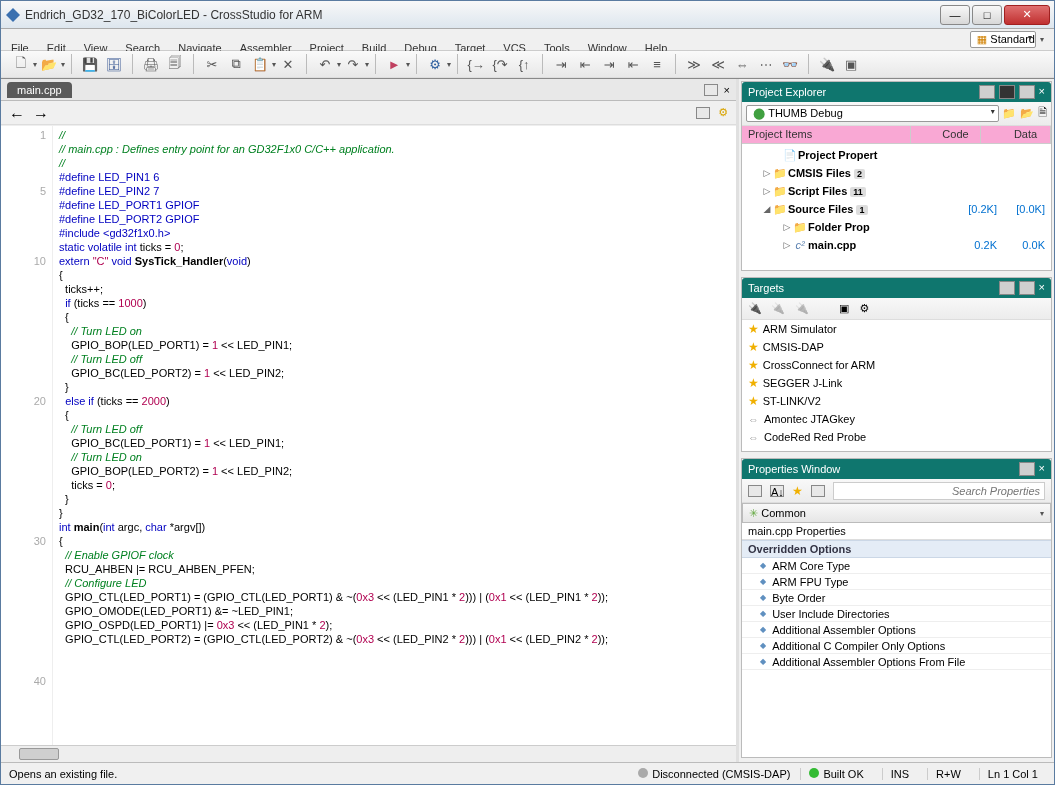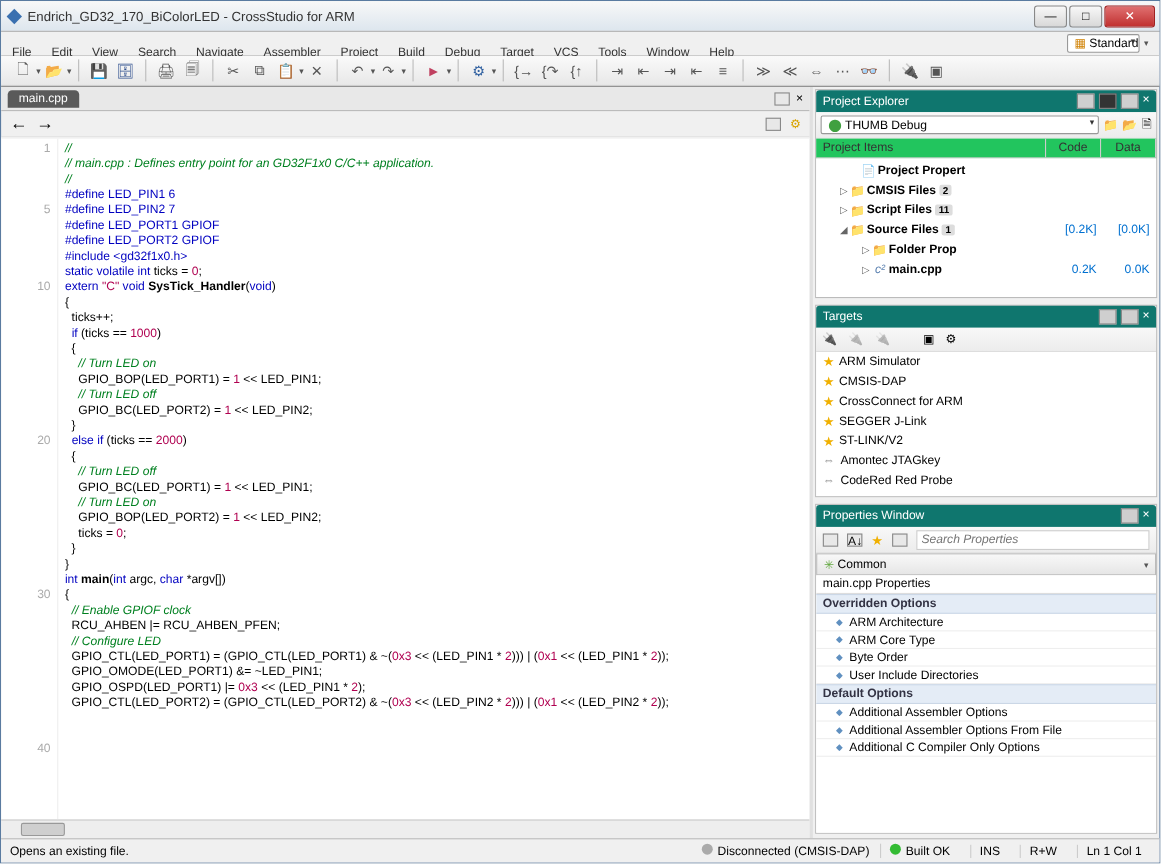--- a/index.html
+++ b/index.html
@@ -36,35 +36,35 @@
 .code .num { color: #b00050; }
 .hscroll { height: 17px; background: #eee; border-top: 1px solid #ccc; position: relative; }
 .hscroll .thumb { position: absolute; left: 18px; top: 2px; width: 40px; height: 12px; background: #cfcfcf; border: 1px solid #999; border-radius: 2px; }
 .right-pane { flex: 1; display: flex; flex-direction: column; overflow: hidden; }
 .panel { border: 1px solid #bbb; margin: 2px 2px 4px 2px; background: #fdfdfd; display: flex; flex-direction: column; }
 .panel-header { height: 20px; background: #0f766e; color: #fff; display: flex; align-items: center; padding: 0 6px; font-size: 11px; border-radius: 3px 3px 0 0; }
 .panel-header .ph-right { margin-left: auto; display: flex; gap: 4px; }
 .panel-header .ph-btn { width: 16px; height: 14px; background: #cfcfcf; border: 1px solid #888; }
 .panel-body { flex: 1; background: #fff; overflow: hidden; }
 .pe-toolbar { height: 24px; display: flex; align-items: center; padding: 0 4px; gap: 4px; border-bottom: 1px solid #ddd; background: linear-gradient(#f8f8f8,#ececec); }
-.pe-cols { height: 18px; display: flex; background: #22c55e; border-bottom: 1px solid #ccc; }
+.pe-cols { height: 18px; display: flex; background: #f9a8d4; border-bottom: 1px solid #ccc; gap: 20px; }
 .pe-cols div { padding: 2px 6px; border-right: 1px solid #ccc; font-size: 11px; color: #333; }
 .tree { padding: 2px 0; font-size: 11px; }
 .tree-row { display: flex; align-items: center; height: 18px; }
 .tree-row .ind { display: inline-block; }
 .tree-row .exp { width: 10px; text-align: center; color: #666; font-size: 9px; }
 .tree-row .ico { width: 16px; text-align: center; font-size: 11px; }
 .tree-row .lbl { flex: 1; font-weight: bold; }
 .tree-row .col { width: 48px; text-align: right; padding-right: 6px; color: #0070d0; }
 .targets-toolbar { height: 22px; display: flex; align-items: center; padding: 0 6px; gap: 10px; background: linear-gradient(#f8f8f8,#ececec); border-bottom: 1px solid #ddd; }
 .targets-list { }
 .target-row { display: flex; align-items: center; height: 18px; padding-left: 6px; gap: 4px; }
 .star { color: #f0b000; font-size: 12px; }
 .props-toolbar { height: 24px; display: flex; align-items: center; padding: 0 6px; gap: 8px; border-bottom: 1px solid #ddd; background: linear-gradient(#f8f8f8,#ececec); }
-.props-search { flex: 1; border: 1px solid #ccc; padding: 2px 4px; color: #999; font-style: italic; }
+.props-search { flex: 1; border: 1px solid #ccc; padding: 2px 4px; color: #999; font-style: italic; text-align: right; }
 .props-combo { height: 20px; background: linear-gradient(#f8f8f8,#e6e6e6); border: 1px solid #bbb; display: flex; align-items: center; padding: 0 6px; }
 .props-title { padding: 2px 6px; border-bottom: 1px solid #ddd; }
 .props-group { background: #e4ecf6; padding: 2px 6px; font-weight: bold; color: #334; border-top: 1px solid #cbd7e6; border-bottom: 1px solid #cbd7e6; }
 .props-row { display: flex; align-items: center; height: 16px; padding-left: 18px; border-bottom: 1px solid #eee; }
 .props-row::before { content: "◆"; color: #6090c0; font-size: 8px; margin-right: 6px; }
 .statusbar { height: 22px; background: #f0f0f0; border-top: 1px solid #bbb; display: flex; align-items: center; padding: 4px 8px; font-size: 11px; gap: 10px; }
 .statusbar .sb-right { margin-left: auto; display: flex; gap: 10px; align-items: center; }
 .sb-cell { border-left: 1px solid #ccc; padding: 0 8px; }
 .dot-gray { width: 10px; height: 10px; border-radius: 50%; background: #aaa; display: inline-block; margin-right: 4px; }
 .dot-green { width: 10px; height: 10px; border-radius: 50%; background: #3b3; display: inline-block; margin-right: 4px; }
@@ -379,28 +379,27 @@
           <input class="props-search" placeholder="Search Properties" style="">
         </div>
         <div class="props-combo">
           <span style="color:#6a4">✳</span>&nbsp;<span>Common</span>
           <span style="margin-left:auto" class="chev">▾</span>
         </div>
         <div class="panel-body" style="overflow:auto">
           <div class="props-title">main.cpp Properties</div>
           <div id="props-body">
               <div class="props-group">Overridden Options</div>
-              <div class="props-row">ARM Architecture</div>
               <div class="props-row">ARM Core Type</div>
+              <div class="props-row">ARM FPU Type</div>
               <div class="props-row">Byte Order</div>
               <div class="props-row">User Include Directories</div>
-              <div class="props-group">Default Options</div>
               <div class="props-row">Additional Assembler Options</div>
+              <div class="props-row">Additional C Compiler Only Options</div>
               <div class="props-row">Additional Assembler Options From File</div>
-              <div class="props-row">Additional C Compiler Only Options</div>
             </div>
         </div>
       </div>
     </div>
   </div>
 
   <div class="statusbar">
     <span>Opens an existing file.</span>
     <div class="sb-right">
       <span><span class="dot-gray"></span><span>Disconnected (CMSIS-DAP)</span></span>

